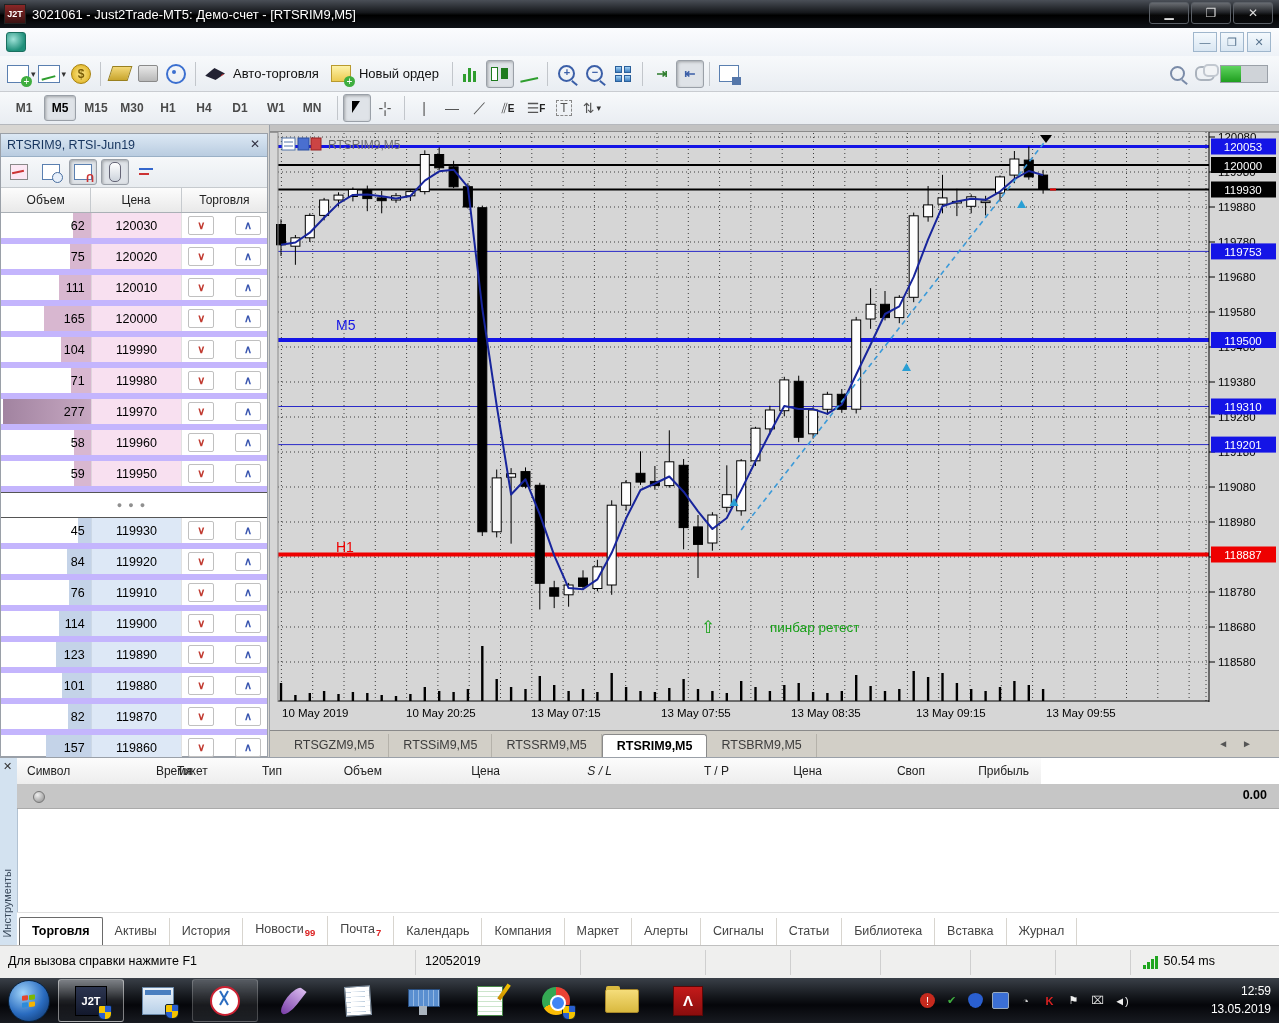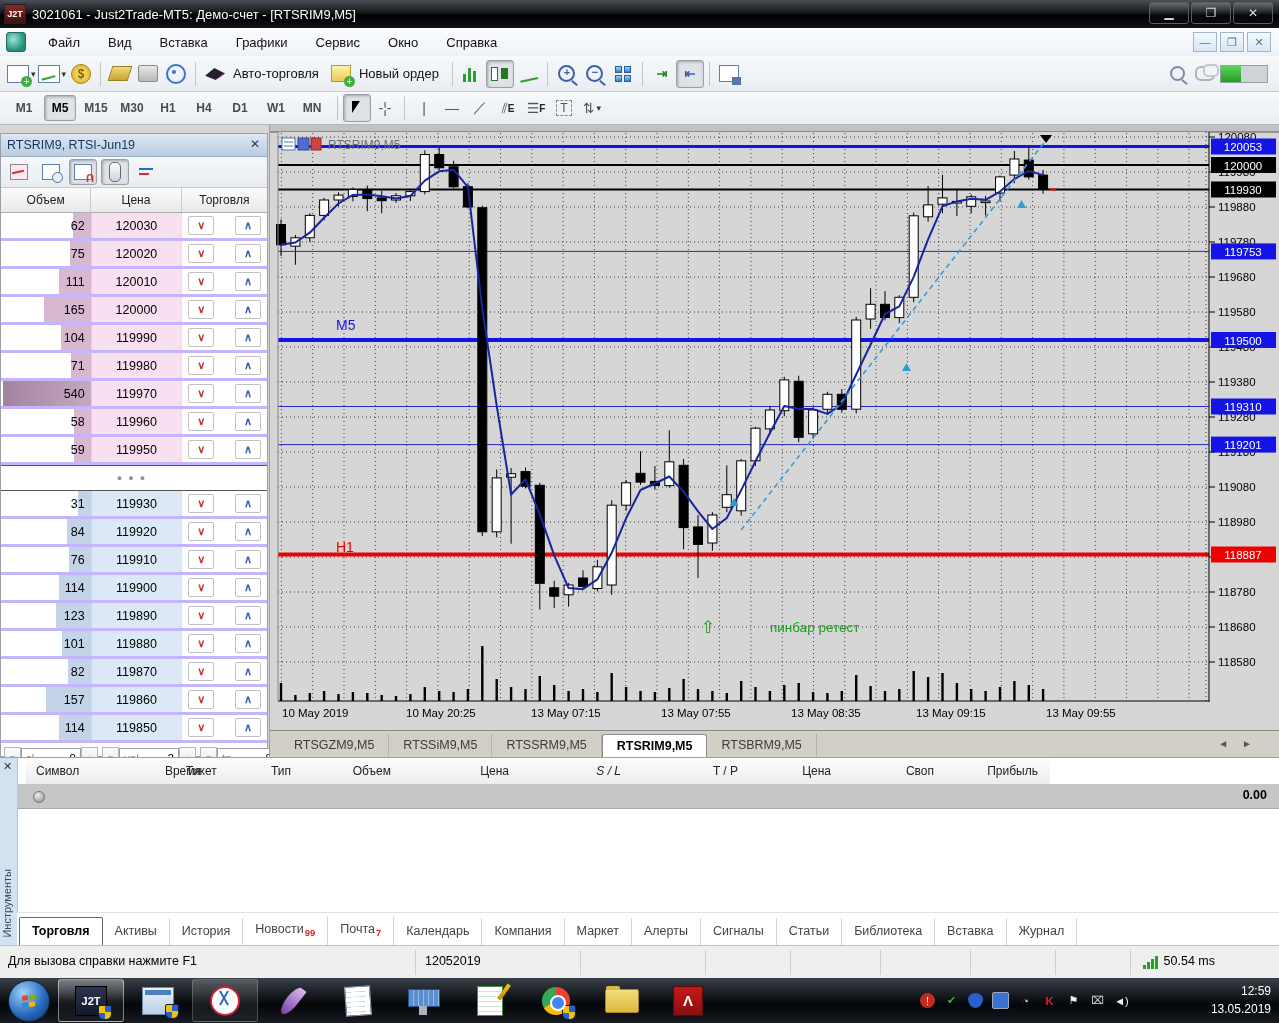--- a/index.html
+++ b/index.html
@@ -96,21 +96,21 @@
   .dic3{width:16px;height:14px;background:#fff;border:1px solid #5a7fb0;position:relative;}
   .dic3:after{content:"U";position:absolute;right:-3px;bottom:-5px;color:#c33;font-weight:bold;font-size:11px;transform:rotate(180deg);}
   .dic4{width:10px;height:18px;border:1px solid #667;border-radius:5px;background:linear-gradient(#fff,#cdd4dc);}
   .dic5{width:16px;height:14px;position:relative;}
   .dic5:before{content:"";position:absolute;left:0;top:3px;width:14px;height:2px;background:#36c;}
   .dic5:after{content:"";position:absolute;left:0;top:8px;width:10px;height:2px;background:#c33;}
   .dom-cols{height:24px;display:flex;border-bottom:1px solid #aab0b6;}
   .dom-cols div{border-right:1px solid #c6cace;background:linear-gradient(#fcfcfc,#e9e9e9);
      display:flex;align-items:center;justify-content:center;font-size:12px;color:#222;}
   .dcol1{width:90px;}.dcol2{width:90px;}.dcol3{width:86px;border-right:none!important;}
-  .dom-row{height:25px;display:flex;border-bottom:3px solid #c4b5fd;}
+  .dom-row{height:25px;display:flex;border-bottom:6px solid #c4b5fd;}
   .c-vol{width:90px;position:relative;display:flex;align-items:center;justify-content:flex-end;padding-right:6px;box-sizing:border-box;}
   .c-vol .vbar{position:absolute;right:0;top:0;bottom:0;}
   .c-vol span{position:relative;font-size:12.5px;}
   .ask .vbar{background:#d8b7d0;} .ask .vbar.big{background:linear-gradient(90deg,#a183a0,#c7a8c2);}
   .bid .vbar{background:#c4d3e8;}
   .c-price{width:90px;display:flex;align-items:center;justify-content:center;font-size:12.5px;border-left:1px solid #e0d4dc;}
   .ask .c-price{background:#f8e0f0;} .bid .c-price{background:#dde8f6;border-left-color:#ccd8e6;}
   .c-trade{width:86px;display:flex;align-items:center;justify-content:space-between;padding:0 6px;box-sizing:border-box;border-left:1px solid #e2e2e2;}
   .tb{width:26px;height:19px;background:#fff;border:1px solid #c0c0c0;border-radius:2px;
       font-size:11px;font-weight:bold;display:flex;align-items:center;justify-content:center;padding:0;}
@@ -136,21 +136,21 @@
      display:flex;align-items:flex-end;padding-left:10px;box-sizing:border-box;}
   .ctab{padding:4px 14px;font-size:12.5px;color:#3c3c3c;border-right:1px solid #b5b2aa;}
   .ctab.active{background:#fff;border:1px solid #8a8a8a;border-bottom:none;color:#000;font-weight:bold;border-radius:3px 3px 0 0;}
   .ctab-arrows{position:absolute;right:14px;top:7px;color:#555;font-size:10px;letter-spacing:14px;}
   
   .toolbox{position:absolute;left:0;top:757px;width:1279px;height:188px;background:#fff;border-top:1px solid #9aa0a8;box-sizing:border-box;}
   .tbx-side{position:absolute;left:0;top:0;width:17px;height:188px;background:#d3e2f0;border-right:1px solid #b2c2d2;}
   .tbx-side .x{position:absolute;left:3px;top:2px;font-size:11px;color:#333;}
   .tbx-side .vtext{position:absolute;left:1px;bottom:8px;writing-mode:vertical-rl;transform:rotate(180deg);
      font-size:11px;color:#3a4a5c;}
-  .tbx-header{position:absolute;left:26px;top:0;width:1024px;height:26px;background:linear-gradient(#fcfcfc,#ededed);
+  .tbx-header{position:absolute;left:17px;top:0;width:1024px;height:26px;background:linear-gradient(#fcfcfc,#ededed);
      border-bottom:1px solid #c8c8c8;}
   .tbx-header span{position:absolute;top:6px;font-size:12px;color:#222;}
   .tbx-balance{position:absolute;left:17px;top:26px;width:1262px;height:24px;background:#c6c6c6;border-bottom:1px solid #aaa;}
   .tbx-balance .dot{position:absolute;left:16px;top:7px;width:10px;height:10px;border-radius:50%;
      background:radial-gradient(circle at 35% 30%,#eee,#8a8a8a);border:1px solid #777;}
   .tbx-balance .parts{position:absolute;left:40px;top:4px;font-weight:bold;font-size:12.5px;}
   .tbx-balance .parts span{margin-right:16px;}
   .tbx-balance .profit{position:absolute;right:12px;top:4px;font-weight:bold;font-size:12.5px;}
   .tbx-tabs{position:absolute;left:17px;bottom:0;width:1262px;height:32px;display:flex;align-items:flex-end;
      background:#fff;border-top:1px solid #e0e0e0;}
@@ -215,29 +215,20 @@
     <div class="title">3021061 - Just2Trade-MT5: Демо-счет - [RTSRIM9,M5]</div>
     <div class="winbtns">
       <div class="winbtn">▁</div>
       <div class="winbtn">❐</div>
       <div class="winbtn">✕</div>
     </div>
   </div>
 
   <div class="menubar">
     <div class="mticon"></div>
-    <div id="menu-items" style="display:flex;">
-        <div class="menu-item">Файл</div>
-        <div class="menu-item">Вид</div>
-        <div class="menu-item">Вставка</div>
-        <div class="menu-item">Графики</div>
-        <div class="menu-item">Сервис</div>
-        <div class="menu-item">Окно</div>
-        <div class="menu-item">Справка</div>
-      </div>
     <div class="mdibtns">
       <div class="mdibtn">—</div>
       <div class="mdibtn">❐</div>
       <div class="mdibtn">✕</div>
     </div>
   </div>
 
   <div class="toolbar1">
     <div class="tbtn">
         <span class="ic ic-chartnew"></span>
@@ -460,21 +451,21 @@
           </div>
           <div class="c-price">119980</div>
           <div class="c-trade">
             <button class="tb dn">∨</button>
             <button class="tb up">∧</button>
           </div>
         </div>
         <div class="dom-row ask">
           <div class="c-vol">
             <div class="vbar big" style="width:88px"></div>
-            <span>540</span>
+            <span>277</span>
           </div>
           <div class="c-price">119970</div>
           <div class="c-trade">
             <button class="tb dn">∨</button>
             <button class="tb up">∧</button>
           </div>
         </div>
         <div class="dom-row ask">
           <div class="c-vol">
             <div class="vbar" style="width:17px"></div>
@@ -496,21 +487,21 @@
             <button class="tb dn">∨</button>
             <button class="tb up">∧</button>
           </div>
         </div>
       </div>
     <div class="dom-sep">●●●</div>
     <div id="bid-rows">
         <div class="dom-row bid">
           <div class="c-vol">
             <div class="vbar" style="width:13px"></div>
-            <span>31</span>
+            <span>45</span>
           </div>
           <div class="c-price">119930</div>
           <div class="c-trade">
             <button class="tb dn">∨</button>
             <button class="tb up">∧</button>
           </div>
         </div>
         <div class="dom-row bid">
           <div class="c-vol">
             <div class="vbar" style="width:24px"></div>

